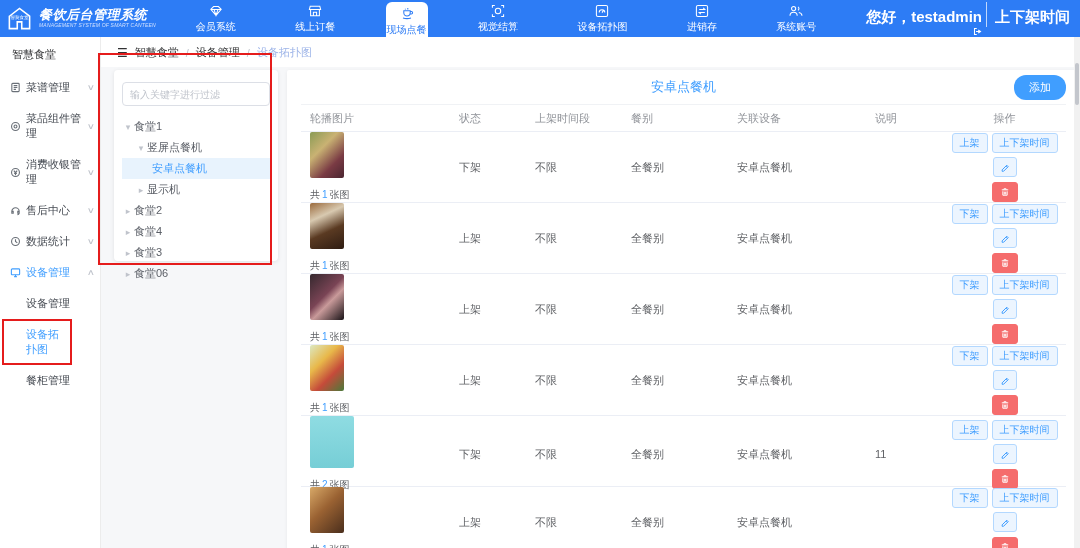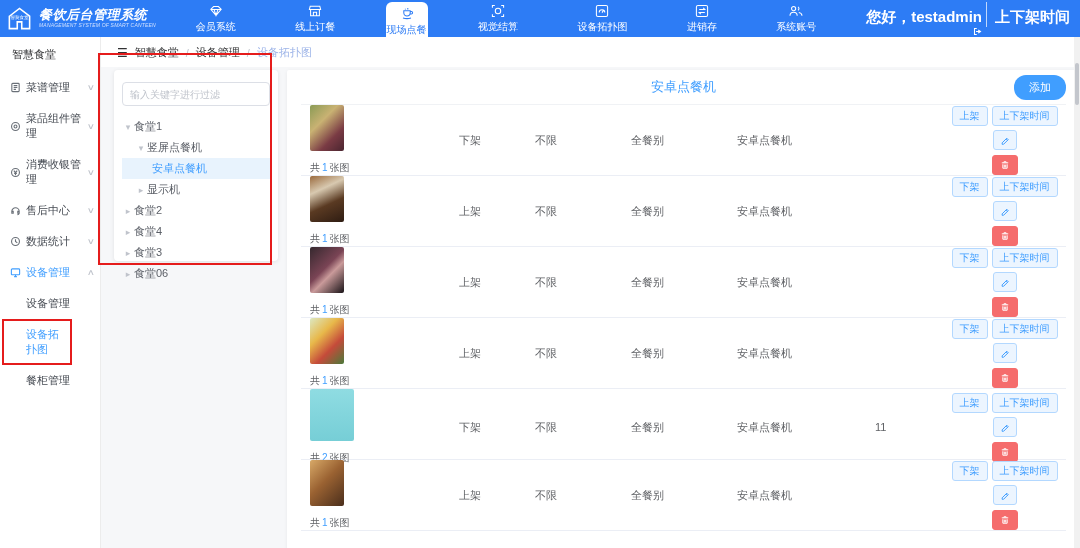--- a/index.html
+++ b/index.html
@@ -278,20 +278,29 @@
             </div>
           </div>
         </section>
 
         <section class="table-card">
           <div class="tbl-titlebar">
             <span class="tbl-title">安卓点餐机</span>
             <button class="add-btn">添加</button>
           </div>
 
+          <div class="tgrid thead">
+            <div class="cell" style="padding-left:9px">轮播图片</div>
+            <div class="cell">状态</div>
+            <div class="cell">上架时间段</div>
+            <div class="cell">餐别</div>
+            <div class="cell">关联设备</div>
+            <div class="cell">说明</div>
+            <div class="cell">操作</div>
+          </div>
 
           <div class="tgrid trow">
             <div class="img-cell">
               <div class="ph ph1"></div>
               <span class="img-caption"><span>共</span><span class="cnt">1</span><span>张图</span></span>
             </div>
             <div class="cell">下架</div>
             <div class="cell">不限</div>
             <div class="cell">全餐别</div>
             <div class="cell">安卓点餐机</div>

